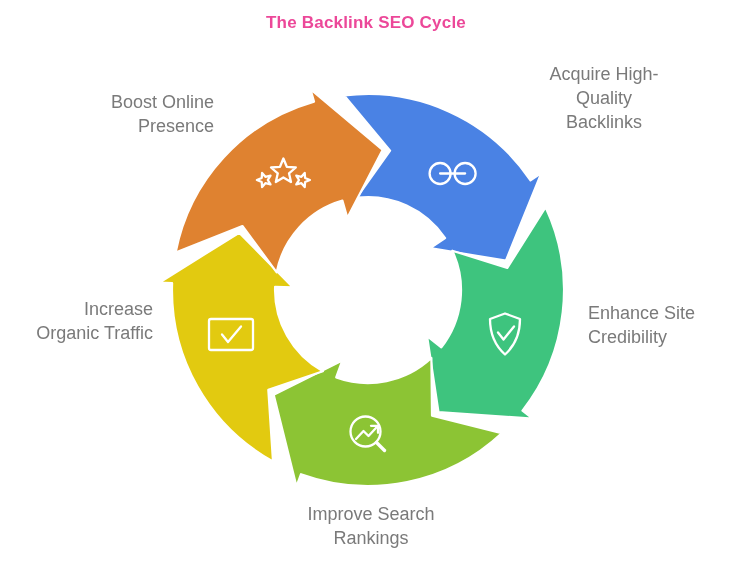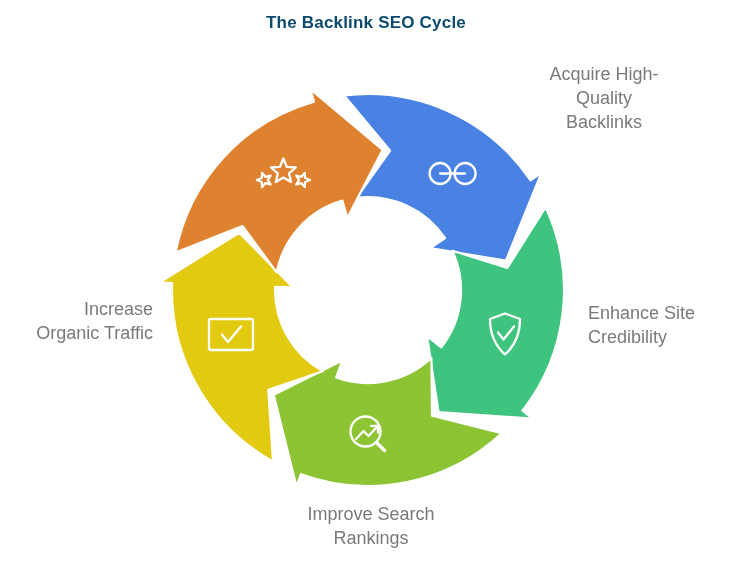--- a/index.html
+++ b/index.html
@@ -2,21 +2,21 @@
 <html><head>
 <meta charset="utf-8">
 <style>
   html,body{margin:0;padding:0;background:#fff;}
   #stage{
     position:relative;width:732px;height:564px;background:#ffffff;overflow:hidden;
     font-family:"Liberation Sans","DejaVu Sans",sans-serif;
   }
   #title{
     position:absolute;left:0;top:13px;width:732px;text-align:center;
-    font-size:17px;font-weight:bold;color:#0c4a6e;letter-spacing:.2px;
+    font-size:17px;font-weight:bold;color:#ec4899;letter-spacing:.2px;
   }
   #cycle-svg{position:absolute;left:0;top:0;}
   .seg-label{
     position:absolute;font-size:18px;line-height:1.32;color:#7a7a7a;
   }
   .lbl-acquire {left:536px;top:63px;width:136px;text-align:center;}
   .lbl-enhance {left:588px;top:302px;width:132px;text-align:left;}
   .lbl-improve {left:286px;top:503px;width:170px;text-align:center;}
   .lbl-increase{left:25px;top:298px;width:128px;text-align:right;}
   .lbl-boost   {left:92px;top:91px;width:122px;text-align:right;}
@@ -56,13 +56,14 @@
         <polygon points="0.0,-15.0 3.4,-6.7 12.4,-6.0 5.6,-0.2 7.6,8.5 0.0,3.9 -7.6,8.5 -5.6,-0.2 -12.4,-6.0 -3.4,-6.7"></polygon>
         <polygon points="-21.3,-0.6 -18.0,3.3 -12.9,2.1 -15.6,6.5 -12.9,10.9 -18.0,9.7 -21.3,13.6 -21.7,8.5 -26.5,6.5 -21.7,4.5"></polygon>
         <polygon points="21.3,-0.6 21.7,4.5 26.5,6.5 21.7,8.5 21.3,13.6 18.0,9.7 12.9,10.9 15.6,6.5 12.9,2.1 18.0,3.3"></polygon>
       </g>
     </svg>
 
   <div class="seg-label lbl-acquire">Acquire High-Quality Backlinks</div>
   <div class="seg-label lbl-enhance">Enhance Site Credibility</div>
   <div class="seg-label lbl-improve">Improve Search Rankings</div>
   <div class="seg-label lbl-increase">Increase Organic Traffic</div>
+  <div class="seg-label lbl-boost">Boost Online Presence</div>
 </div>
 
 </body></html>

